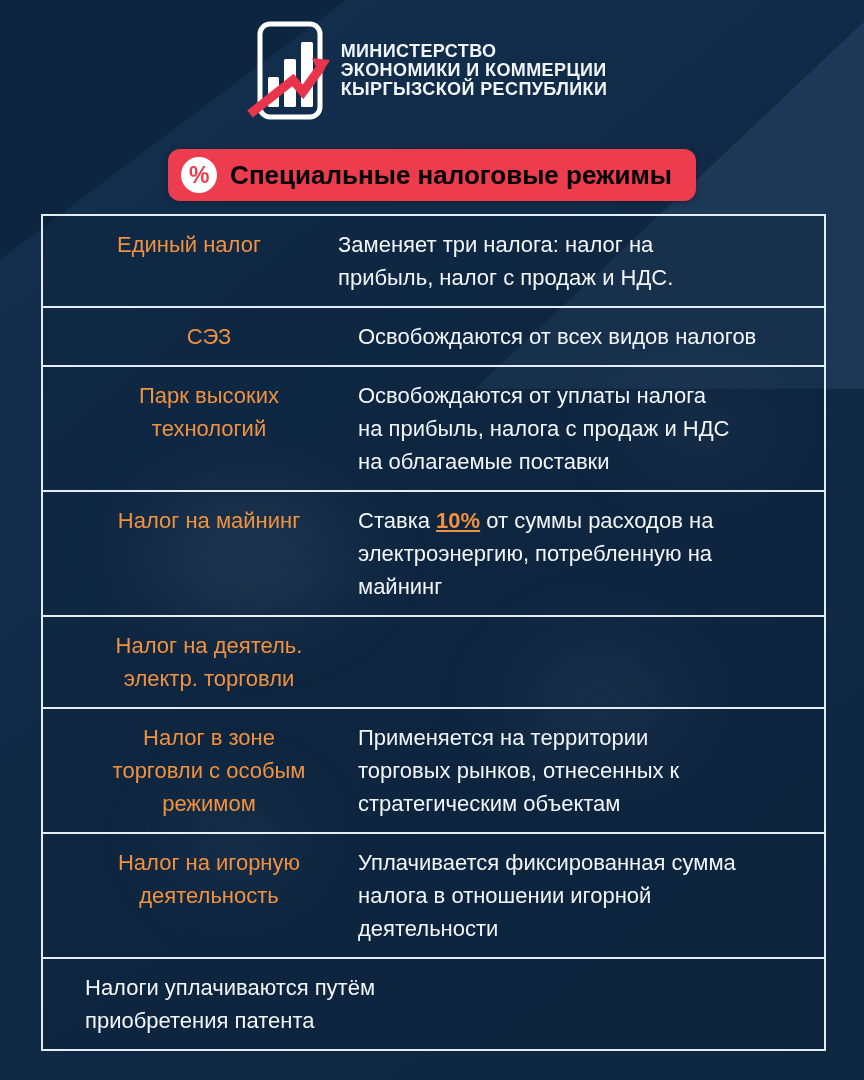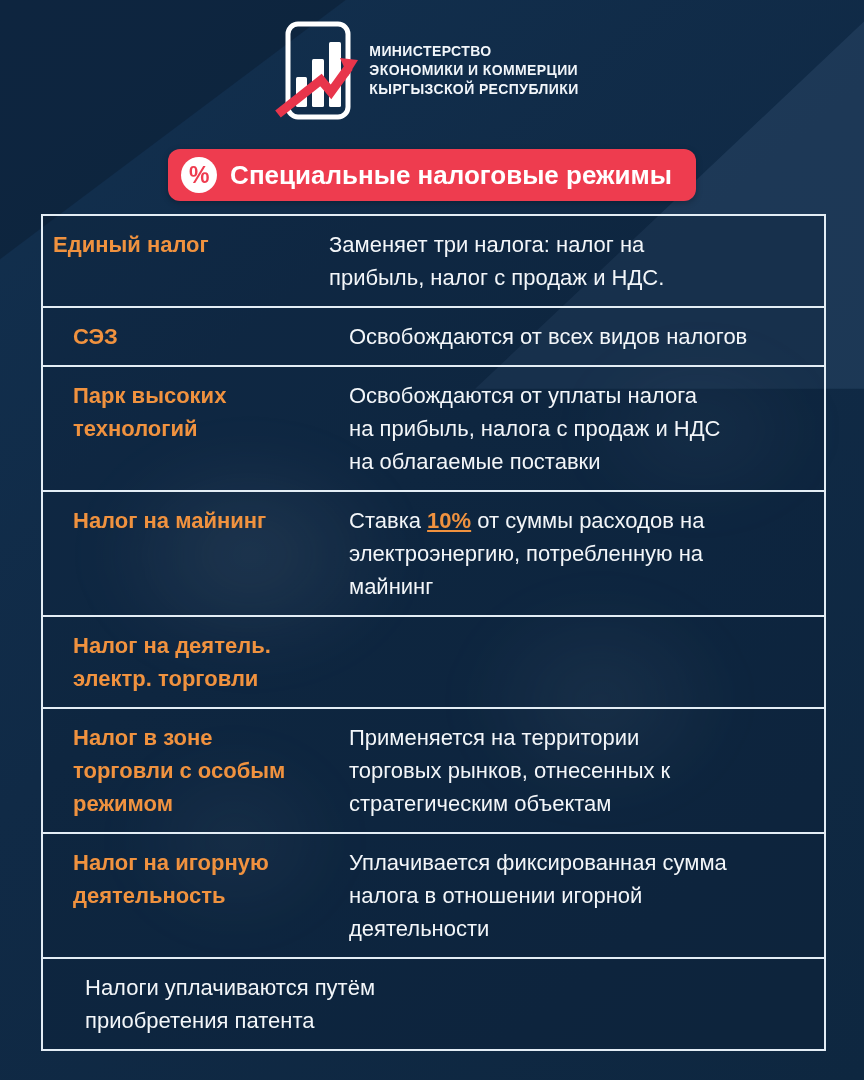--- a/index.html
+++ b/index.html
@@ -24,58 +24,58 @@
   .content{position:relative;z-index:2;}
 
   
   .header{
     display:flex;align-items:center;justify-content:center;
     gap:18px;padding-top:21px;
   }
   .logo-icon{flex:0 0 auto;width:66px;height:99px;}
   .logo-icon svg{overflow:visible;display:block;}
   .ministry{
-    font-size:14px;font-weight:700;line-height:19px;
+    font-size:18px;font-weight:700;line-height:19px;
     letter-spacing:.4px;color:#f2f6fa;text-transform:uppercase;
   }
 
   
   .badge{
     margin:29px auto 0;
     width:fit-content;
     display:flex;align-items:center;gap:13px;
     background:#ee3c4f;
     border-radius:12px;
     padding:8px 24px 8px 13px;
     box-shadow:0 2px 6px rgba(0,0,0,.25);
   }
   .badge-percent{
     width:36px;height:36px;border-radius:50%;
     background:#ffffff;color:#ee3c4f;
     display:flex;align-items:center;justify-content:center;
     font-size:23px;font-weight:800;line-height:1;
   }
-  .badge-label{font-size:26px;font-weight:700;color:#ffffff;line-height:34px;}
+  .badge-label{font-size:26px;font-weight:700;color:#000000;line-height:34px;}
 
   
   .tax-table{
     box-sizing:border-box;
     margin:13px 38px 0 41px;
     width:785px;
     border:2px solid #e3edf5;
     background:rgba(9,30,52,.28);
   }
   .row{display:flex;align-items:flex-start;}
   .row + .row{border-top:2px solid #e3edf5;padding-left:20px;}
   .cell{white-space:pre-line;font-size:22px;line-height:33px;box-sizing:border-box;}
   .label{
     width:264px;flex:0 0 auto;
     padding:12px 0 12px 10px;
-    text-align:left;
-    color:#f0923f;font-weight:700;
+    text-align:center;
+    color:#f0923f;font-weight:400;margin-left:9px;
   }
   .desc{
     flex:1 1 auto;
     padding:12px 8px 12px 22px;
     color:#f3f6f9;font-weight:400;
   }
   .hl{color:#f0923f;font-weight:700;text-decoration:underline;}
 </style>
 </head>
 <body>

